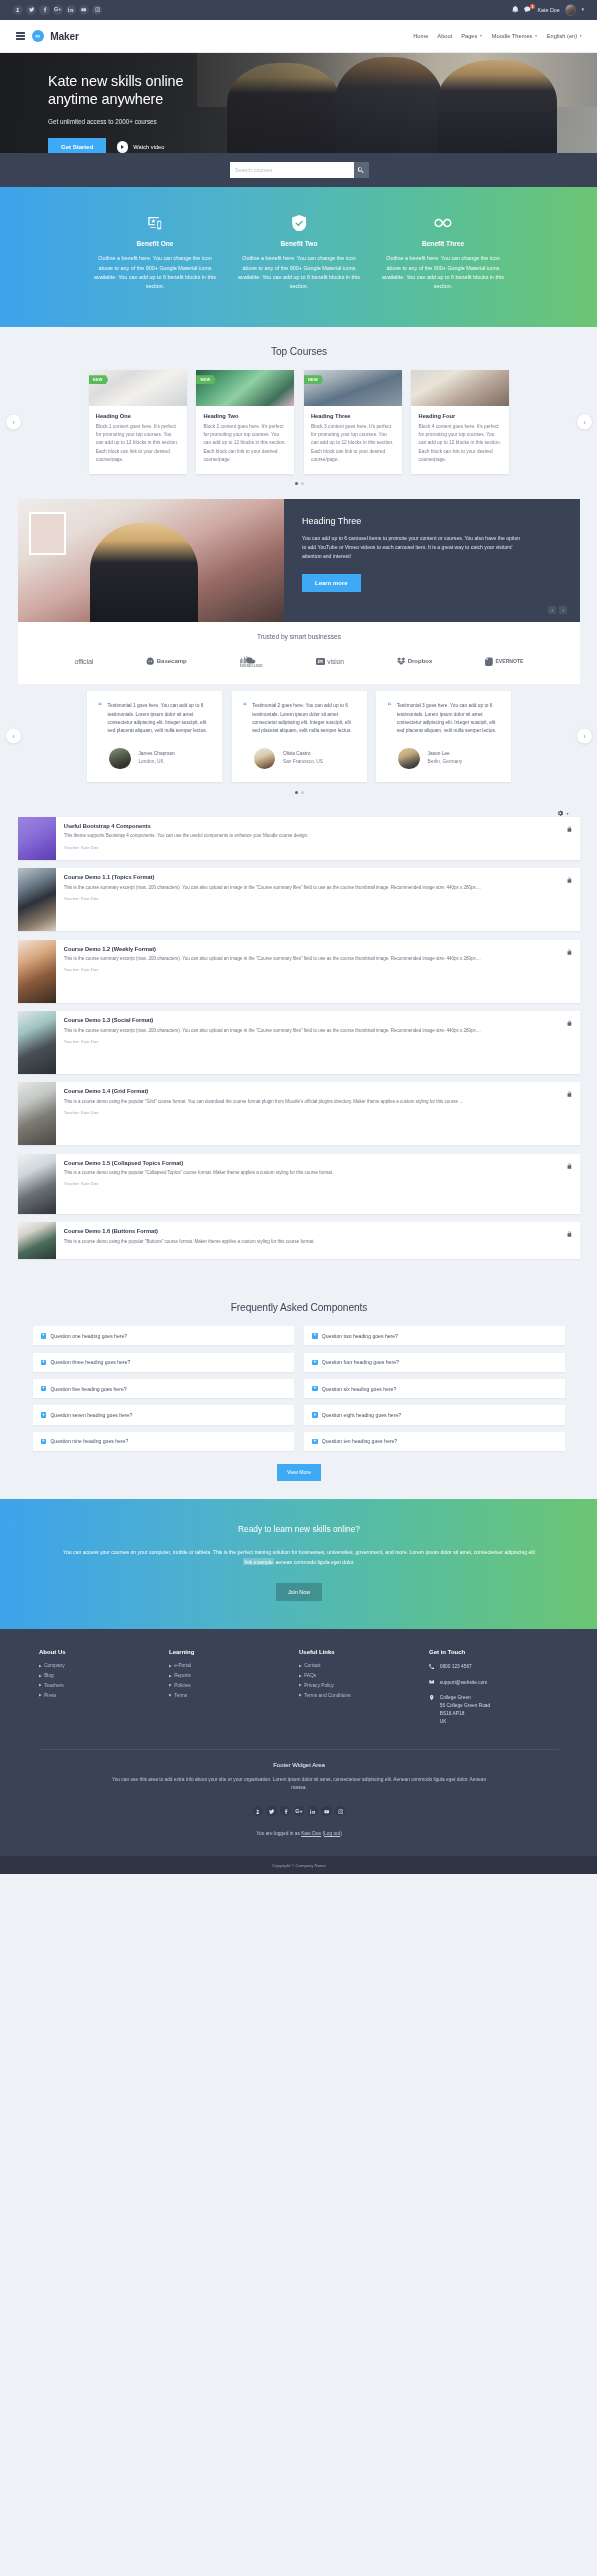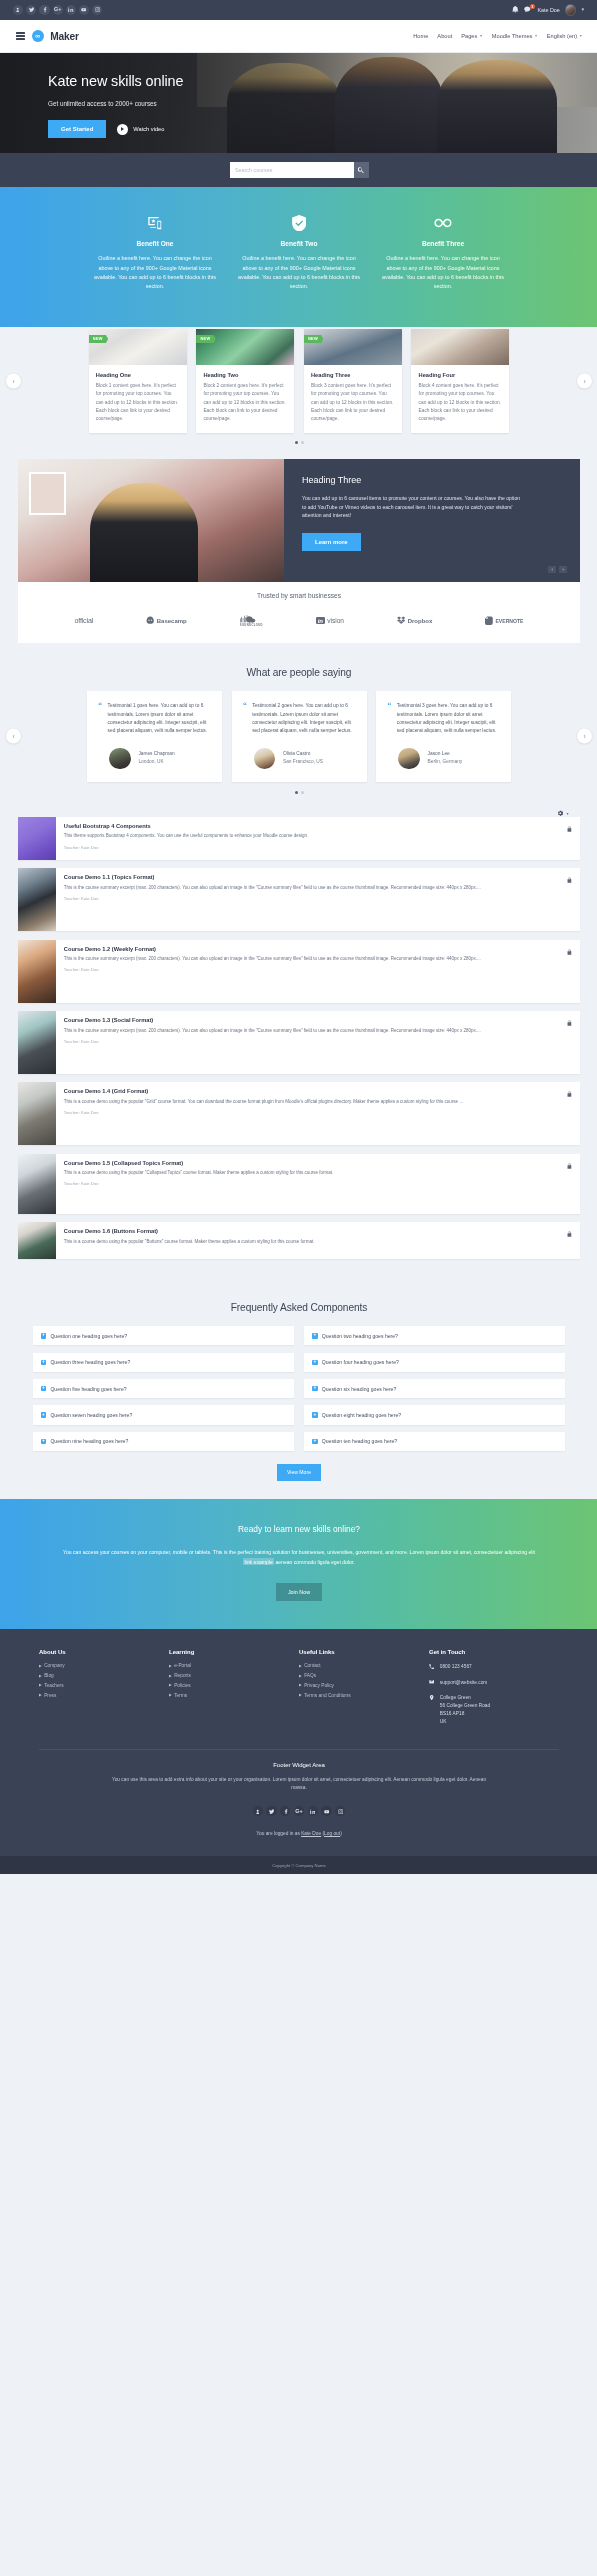--- a/index.html
+++ b/index.html
@@ -375,20 +375,21 @@
   <div class="hero-ppl">
     <div class="wall"></div>
     <div class="fig f1"></div>
       <div class="fig f2"></div>
       <div class="fig f3"></div>
   </div>
   <div class="hero-overlay"></div>
   <div class="hero-inner">
     <div class="hero-title">
       <div>Kate new skills online</div>
+      <div>anytime anywhere</div>
     </div>
     <div class="hero-sub">Get unlimited access to 2000+ courses</div>
     <div class="hero-cta">
       <button class="btn-primary">Get Started</button>
       <span class="watch">
         <span class="play">
             <i></i>
           </span>
         <span>Watch video</span>
       </span>
@@ -432,20 +433,21 @@
       <svg width="18" height="12" viewBox="0 0 34 18">
           <path d="M8.6 1.2C4 1.2.8 4.6.8 9s3.2 7.8 7.8 7.8c2.6 0 4.7-1.3 6.4-3.2l1.9-2.2 1.9 2.2c1.7 1.9 3.8 3.2 6.4 3.2 4.6 0 7.8-3.4 7.8-7.8s-3.2-7.8-7.8-7.8c-2.6 0-4.7 1.3-6.4 3.2L17 6.8l-2-2.4c-1.7-1.9-3.8-3.2-6.4-3.2zm0 2.8c1.7 0 3.1.9 4.3 2.3L14.8 9l-1.9 2.7c-1.2 1.4-2.6 2.3-4.3 2.3C5.8 14 3.6 11.8 3.6 9s2.2-5 5-5zm16.8 0c2.8 0 5 2.2 5 5s-2.2 5-5 5c-1.7 0-3.1-.9-4.3-2.3L19.2 9l1.9-2.7c1.2-1.4 2.6-2.3 4.3-2.3z"></path>
         </svg>
     </div>
     <h3>Benefit Three</h3>
     <p>Outline a benefit here. You can change the icon above to any of the 900+ Google Material icons available. You can add up to 6 benefit blocks in this section.</p>
   </div>
 </div>
 
 <div class="topcourses">
+  <h2 class="section-title">Top Courses</h2>
   <div class="cards-row">
     <div class="carousel-arrow ca-left">‹</div>
 
     <div class="ccard">
       <div class="thumb t1">
           <span class="newtag">NEW</span>
         </div>
       <div class="cbody">
         <h4>Heading One</h4>
         <p>Block 1 content goes here. It's perfect for promoting your top courses. You can add up to 12 blocks in this section. Each block can link to your desired course/page.</p>
@@ -545,21 +547,20 @@
     <span class="logo">
       <svg width="7.8" height="9" viewBox="0 0 14 16">
           <path d="M5 0L0 5v8a3 3 0 0 0 3 3h7a4 4 0 0 0 4-4V4a3 3 0 0 0-3-3H5zm0 1.4V4a1 1 0 0 1-1 1H1.4z"></path>
         </svg>
       <span style="font-size:5.1px">EVERNOTE</span>
     </span>
   </div>
 </div>
 
 <div class="testimonials">
-  <h2 class="section-title">What are people saying</h2>
   <div class="tcards">
     <div class="carousel-arrow ca-left">‹</div>
 
     <div class="tcard">
       <div class="tquote">
         <span class="qmark">“</span>
         <p>Testimonial 1 goes here. You can add up to 6 testimonials. Lorem ipsum dolor sit amet consectetur adipiscing elit. Integer suscipit, elit sed placerat aliquam, velit nulla semper lectus.</p>
       </div>
       <div class="tperson">
         <span class="tavatar av1"></span>

